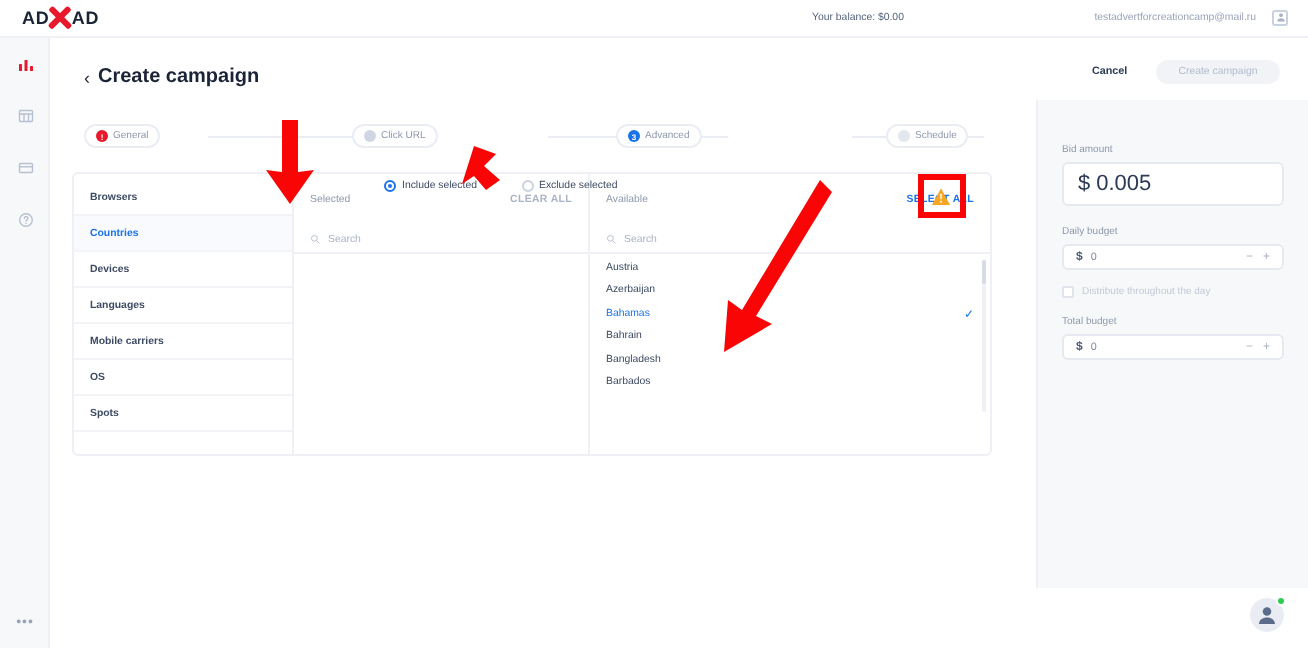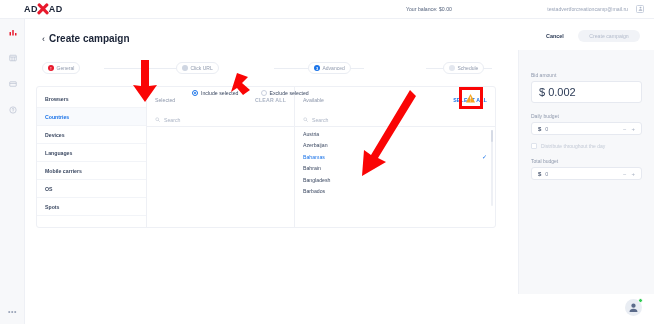--- a/index.html
+++ b/index.html
@@ -12,21 +12,21 @@
     overflow: hidden;
     position: relative;
   }
 
   
   .topbar {
     position: absolute; left: 0; top: 0; width: 654px; height: 19px;
     background: #ffffff; border-bottom: 1px solid #eef0f5;
     display: flex; align-items: center;
   }
-  .logo { display: flex; align-items: center; margin-left: 24px; gap: 0px; }
+  .logo { display: flex; align-items: center; margin-left: 11px; gap: 0px; }
   .logo-text { font-size: 9px; font-weight: 700; letter-spacing: .4px; color: #1b2437; }
   .logo-x {
     position: relative; width: 13px; height: 13px; display: inline-block;
     margin: 0 -1px;
   }
   .logo-x:before, .logo-x:after {
     content: ""; position: absolute; left: 50%; top: 50%;
     width: 14px; height: 3.4px; background: #e8192c; border-radius: 1px;
   }
   .logo-x:before { transform: translate(-50%,-50%) rotate(45deg); }
@@ -391,21 +391,21 @@
     <path d="M8 1.6l6.6 12.2H1.4z"></path>
     <path d="M7.4 5.6h1.2l-.2 4h-.8z" fill="#fff"></path>
     <circle cx="8" cy="11.5" r=".7" fill="#fff"></circle>
   </svg>
 </div>
 
 <div class="side">
   <div class="field-label">Bid amount</div>
   <div class="bid-box">
     <span>$</span>
-    <span>0.002</span>
+    <span>0.005</span>
   </div>
 
   <div class="field-label">Daily budget</div>
   <div class="budget-box">
     <span class="budget-cur">$</span>
     <span class="budget-val">0</span>
     <span class="stepper">
       <span>−</span>
       <span>+</span>
     </span>

